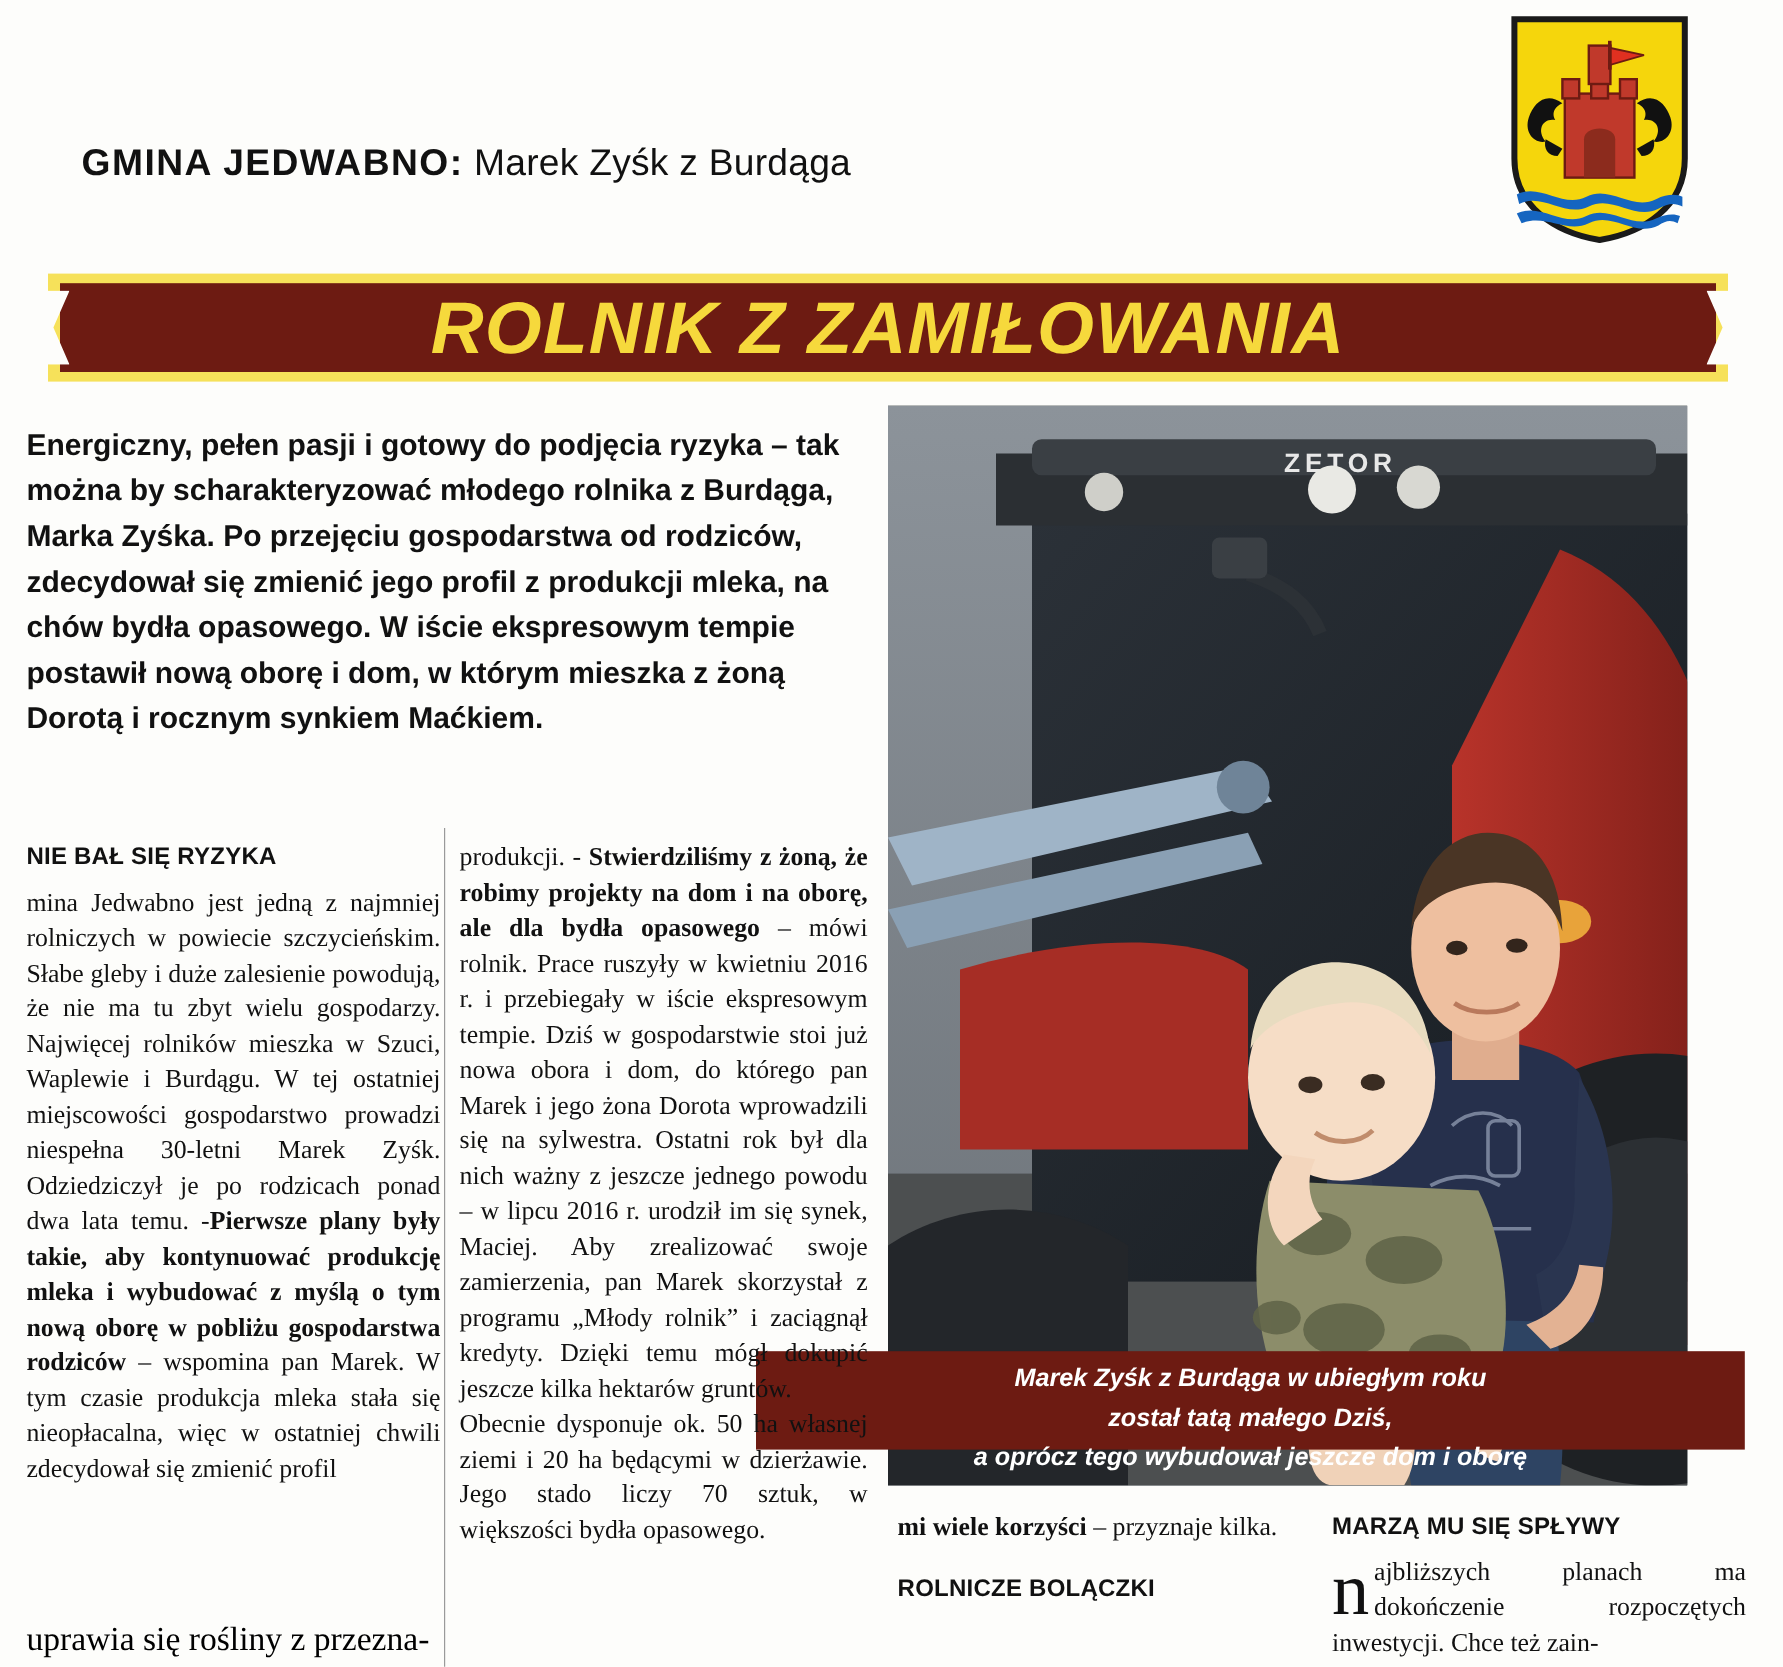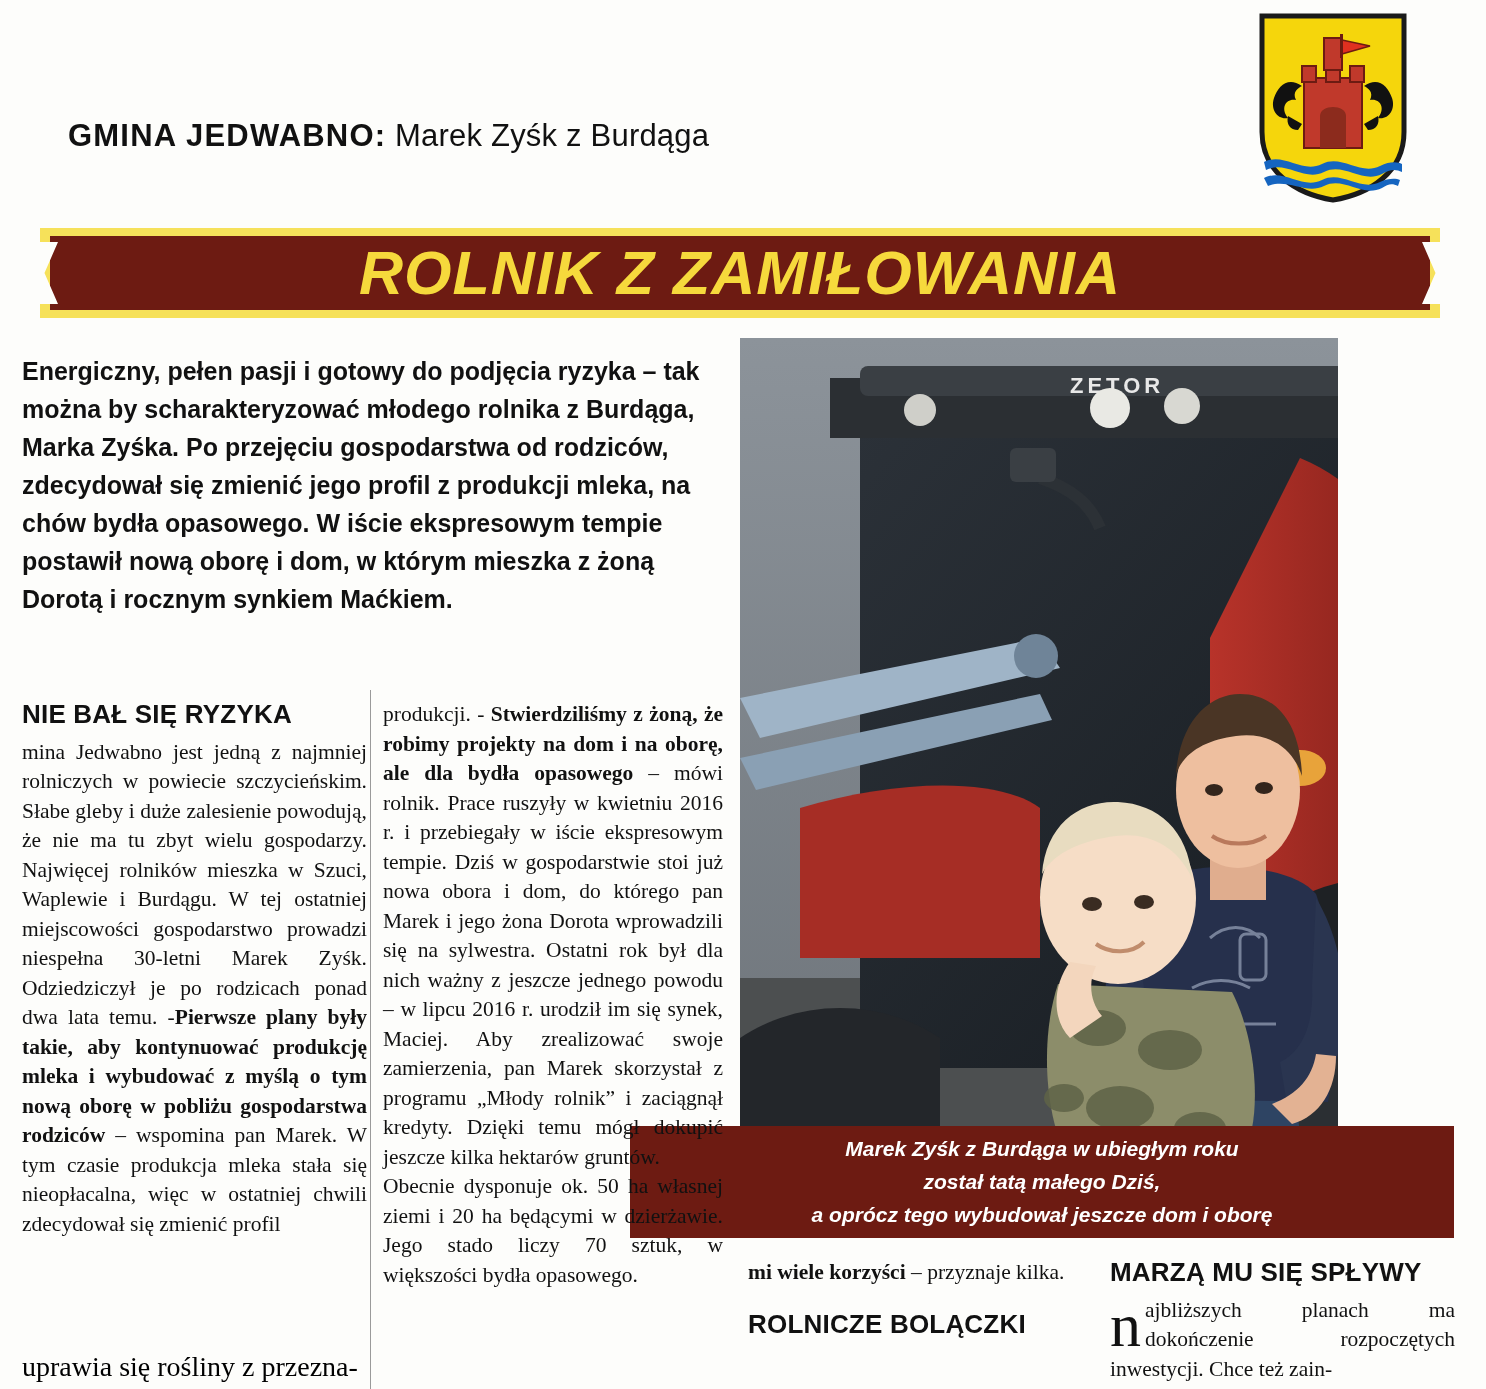--- a/index.html
+++ b/index.html
@@ -113,33 +113,33 @@
     font-size: 25px;
     line-height: 38px;
     color: #111;
   }
 
   
   .photo {
     position: absolute;
     left: 740px;
     top: 338px;
-    width: 598px;
+    width: 666px;
     height: 900px;
     overflow: hidden;
     background: #5a5f63;
   }
   .photo svg { display: block; }
 
   .caption {
     position: absolute;
     left: 630px;
     top: 1126px;
     width: 824px;
-    height: 112px;
+    height: 82px;
     background: #6d1b12;
     color: #ffffff;
     font-family: "Liberation Sans", sans-serif;
     font-style: italic;
     font-weight: bold;
     font-size: 21px;
     line-height: 33px;
     text-align: center;
     padding-top: 6px;
     box-sizing: border-box;
@@ -163,21 +163,21 @@
     left: 370px;
     top: 690px;
     width: 1px;
     height: 700px;
     background: #9a9a9a;
   }
 
   .subhead {
     font-family: "Liberation Sans", sans-serif;
     font-weight: bold;
-    font-size: 26px;
+    font-size: 20px;
     letter-spacing: 0.2px;
     margin: 0 0 8px 0;
     text-align: left;
   }
   .subhead.mt { margin-top: 22px; }
 
   p { margin: 0; }
   .b { font-weight: bold; }
 
   

